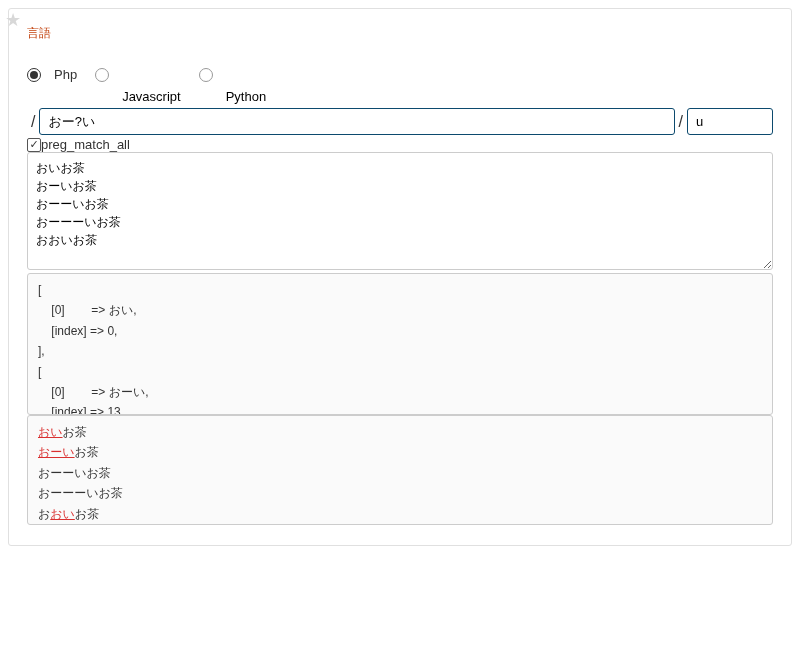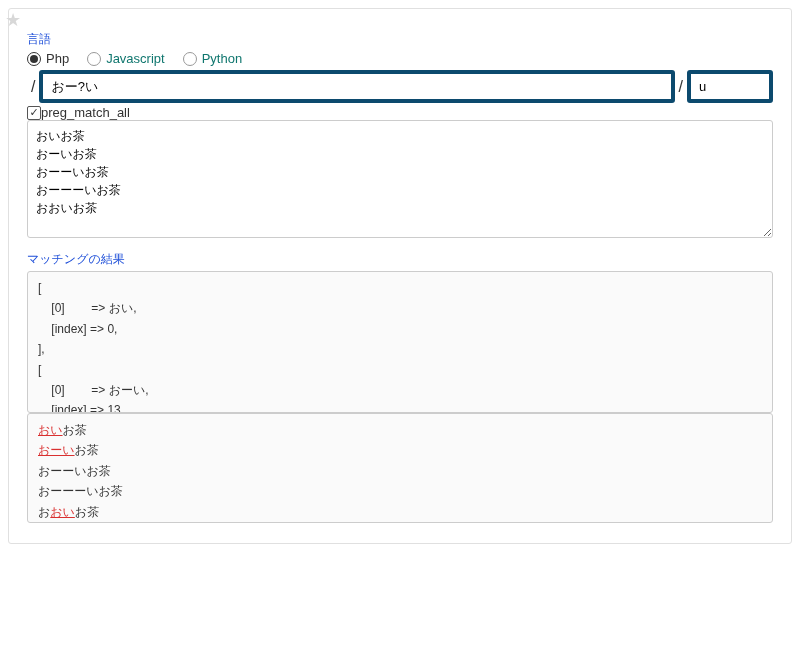--- a/index.html
+++ b/index.html
@@ -22,34 +22,34 @@
     }
     .star {
       position: absolute;
       top: 0px;
       left: -4px;
       font-size: 18px;
       color: #d8d8d8;
     }
     .section-label {
       font-size: 12px;
-      color: #1d4ed8;
+      color: #c2410c;
       margin-bottom: 3px;
-      margin-top: 10px;
+      margin-top: 4px;
     }
     .radio-group {
       display: flex;
       align-items: center;
       gap: 18px;
       margin-bottom: 4px;
     }
     .radio-item {
       display: flex;
       align-items: center;
-      gap: 5px;
+      gap: 13px;
       cursor: pointer;
     }
     .radio-circle {
       width: 14px;
       height: 14px;
       border-radius: 50%;
       border: 1.5px solid #999;
       display: flex;
       align-items: center;
       justify-content: center;
@@ -62,33 +62,34 @@
       width: 8px;
       height: 8px;
       border-radius: 50%;
       background: #333;
     }
     .radio-label {
       font-size: 13px;
       color: #333;
     }
     .radio-label.disabled {
-      color: #0f766e;
+      color: #000000;
+      margin-top: 44px;
     }
     .regex-input-row {
       display: flex;
       align-items: center;
     }
     .slash {
       font-size: 16px;
       color: #333;
       padding: 0 4px;
     }
     input[type="text"] {
-      border: 4px solid #0c4a6e;
+      border: 1px solid #0c4a6e;
       border-radius: 3px;
       padding: 5px 8px;
       font-size: 13px;
       width: 100%;
       outline: none;
     }
     .checkbox-row {
       display: flex;
       align-items: center;
       margin-top: 2px;
@@ -191,21 +192,20 @@
     <span class="checkbox checked"></span>
     <span>preg_match_all</span>
   </div>
 
   <textarea class="test-textarea" id="test-textarea" style="">おいお茶
 おーいお茶
 おーーいお茶
 おーーーいお茶
 おおいお茶</textarea>
 
-  <div class="section-label">マッチングの結果</div>
   <div class="result-box match-box">[
     [0]        =&gt; おい,
     [index] =&gt; 0,
 ],
 [
     [0]        =&gt; おーい,
     [index] =&gt; 13,
 ],</div>
 
   <div class="result-box result-output" id="result-output">

